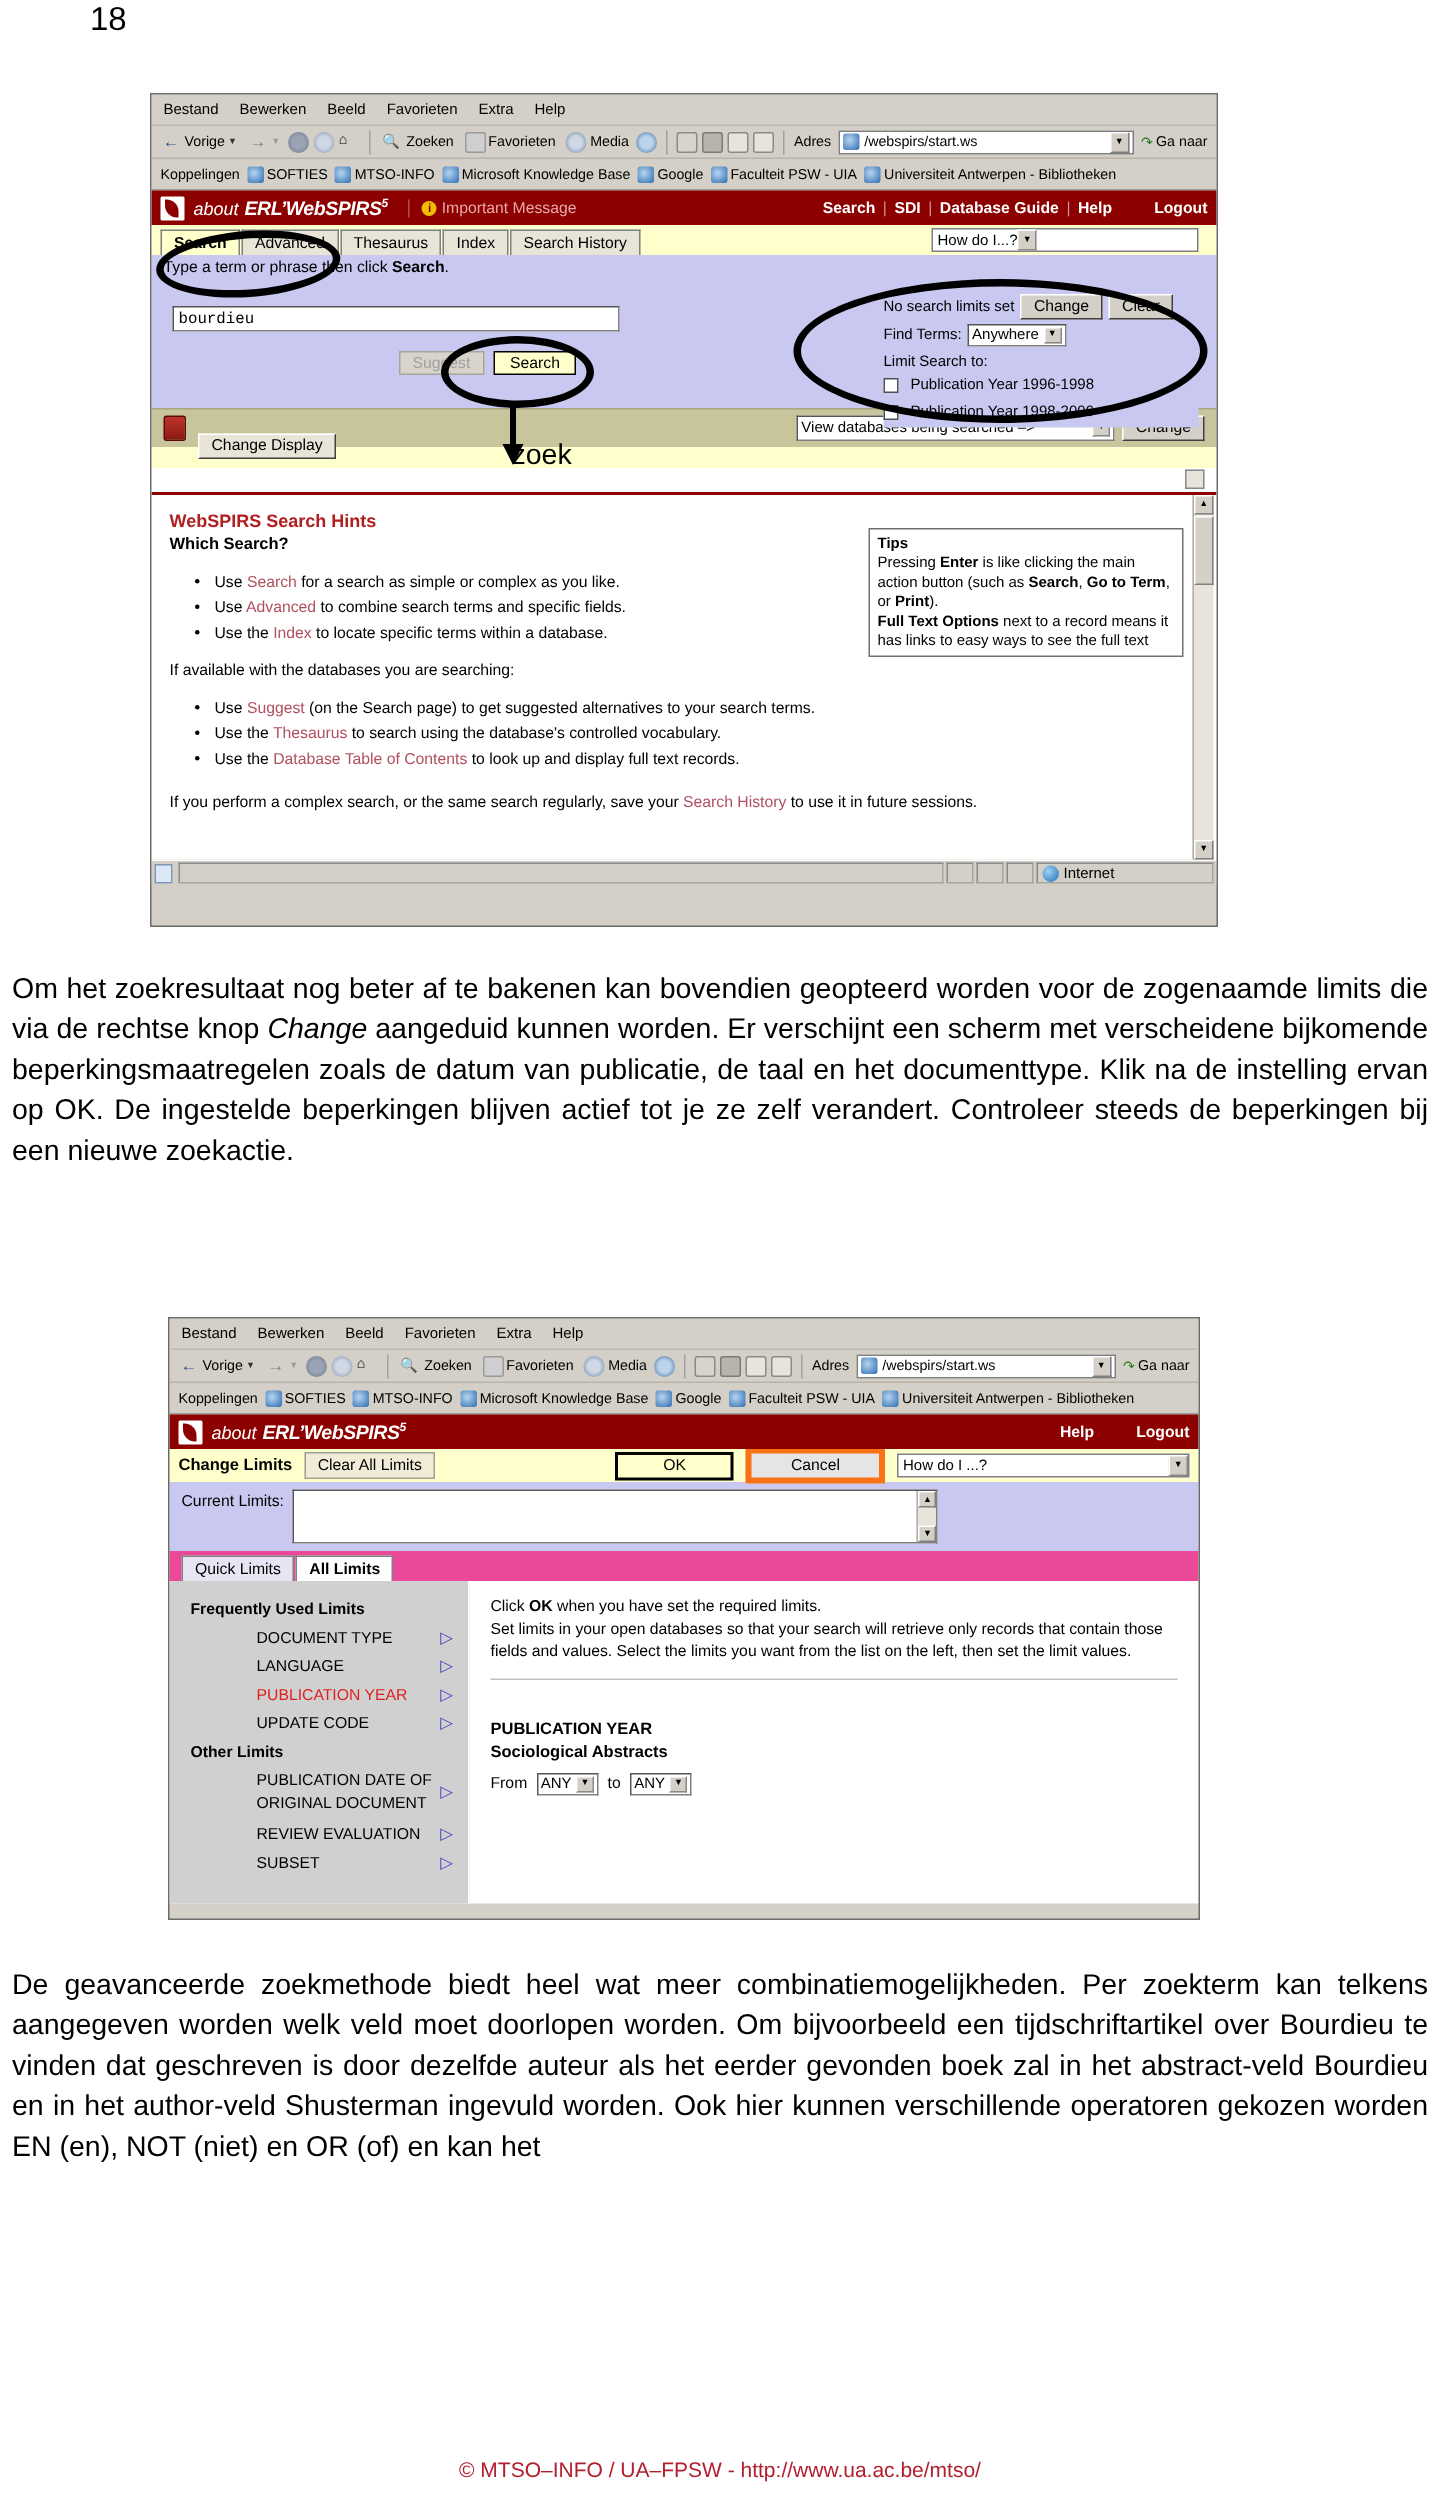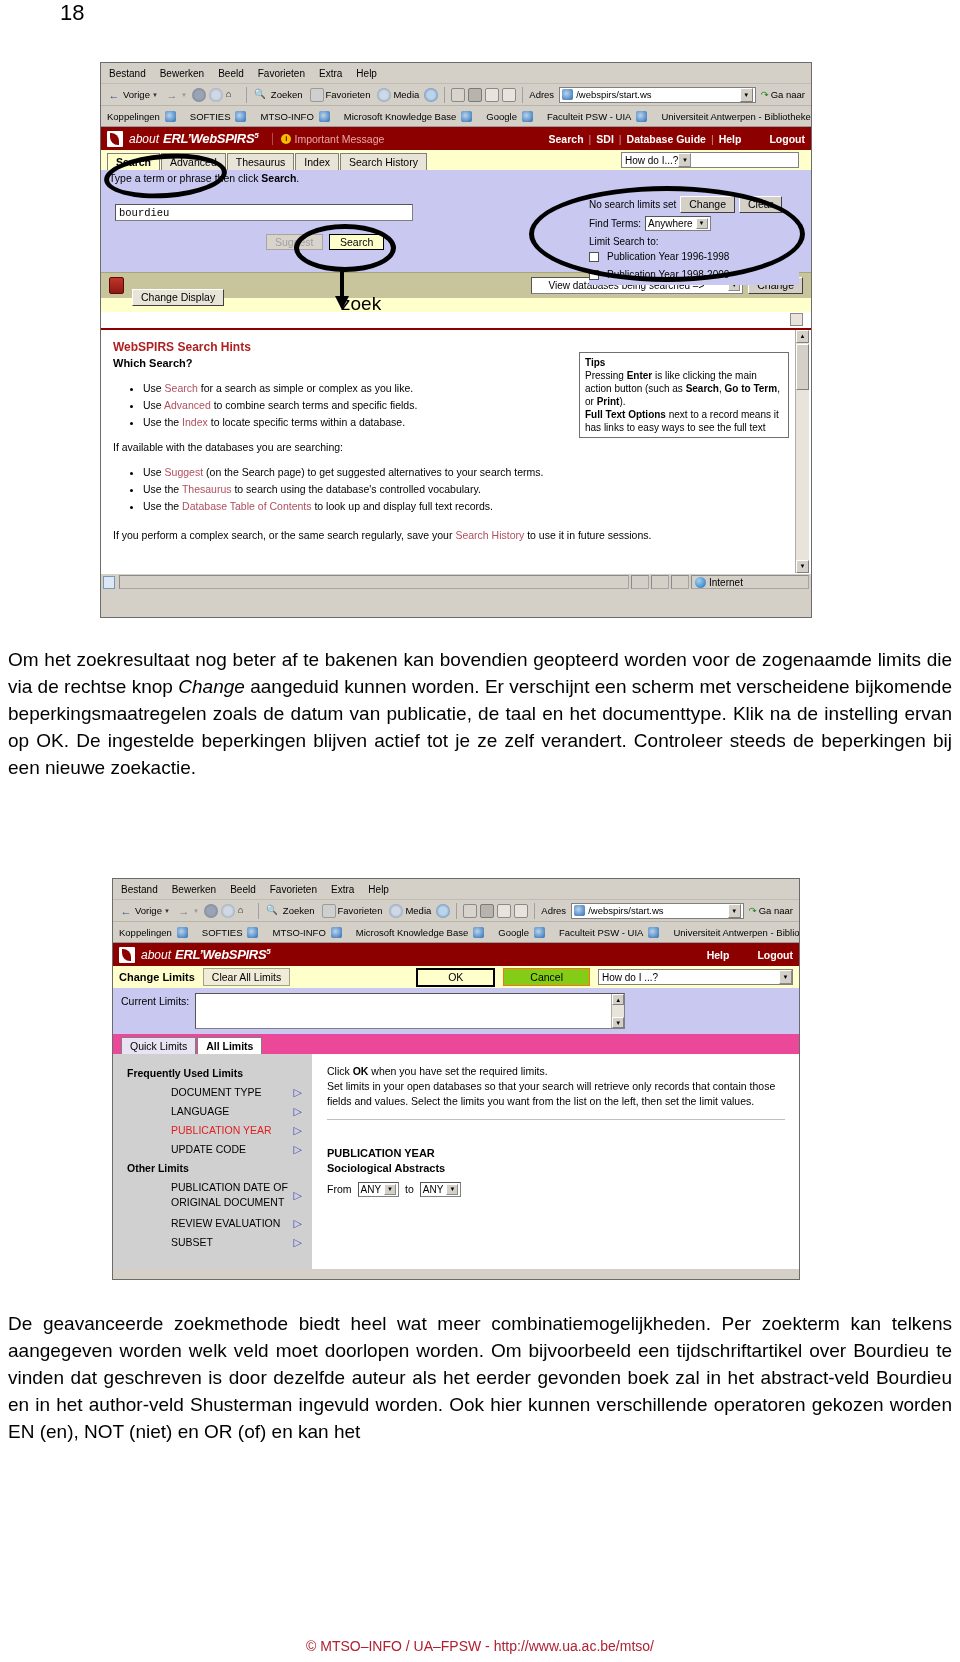--- a/index.html
+++ b/index.html
@@ -77,21 +77,21 @@
     border:1px solid #7f7f7f; border-top-color:#fff; border-left-color:#fff;
     display:flex;align-items:center;justify-content:center;font-size:6px;
   }
 
   .linkbar {
     height:21px; background:#d4d0c8;
     display:flex; align-items:center; gap:5px; padding:0 6px;
     font-size:9.5px; border-bottom:1px solid #9a9a9a;
     white-space:nowrap; overflow:hidden;
   }
-  .link-item { display:flex; gap:14px; }
+  .link-item { display:flex; gap:2px; }
   .link-ie {
     width:11px;height:11px;flex:none;
     background:radial-gradient(circle at 40% 40%,#b8d4f0,#2a6cb0);
     border-radius:2px;
   }
 
   
   .banner {
     height:23px; background:#8c0000;
     display:flex; align-items:center; padding:0 6px;
@@ -296,21 +296,21 @@
   .cl-bar {
     background:#ffffcc; height:22px; display:flex; align-items:center;
     padding:0 6px; gap:8px; font-size:10.5px;
   }
   .cl-title { font-weight:bold; font-size:11px; }
   .btn-ok {
     background:#ffffcc; border:2px solid #000;
     font-size:10.5px; padding:0px 30px; line-height:15px;
   }
   .btn-cancel {
-    background:#84cc16; border:1px solid #f97316;
+    background:#e5e5e5; border:4px solid #f97316;
     font-size:10.5px; padding:1px 26px; line-height:14px;
   }
   .btn-clear {
     background:#f0ecd8; border:1px solid #a0a090;
     font-size:10.5px; padding:1px 8px; line-height:14px;
   }
   .cl-help {
     margin-left:auto; width:195px; height:16px; background:#fff;
     border:1px solid #808080; display:flex; align-items:center;
     padding-left:3px; font-size:10px;
@@ -510,21 +510,21 @@
         <span class="chk"></span>
         <span>Publication Year 1998-2000</span>
       </div>
     </div>
   </div>
 
   <div class="actionbar">
     <span class="printer-ico"></span>
     <span class="btn btn-3d" style="background:#e8e4d8;margin-top:24px;">Change Display</span>
     <span style="margin-left:auto; display:flex; align-items:center; gap:5px;">
-      <span class="sel" style="height:17px;width:212px;justify-content:flex-end;gap:24px;">
+      <span class="sel" style="height:17px;width:212px;justify-content:space-between;gap:24px;">
         <span>View databases being searched –&gt;</span>
         <span class="arr">▼</span>
       </span>
       <span class="btn btn-3d">Change</span>
     </span>
   </div>
 
   <div class="yellowbar"></div>
   <div class="whitebar">
     <span class="acro-ico"></span>

